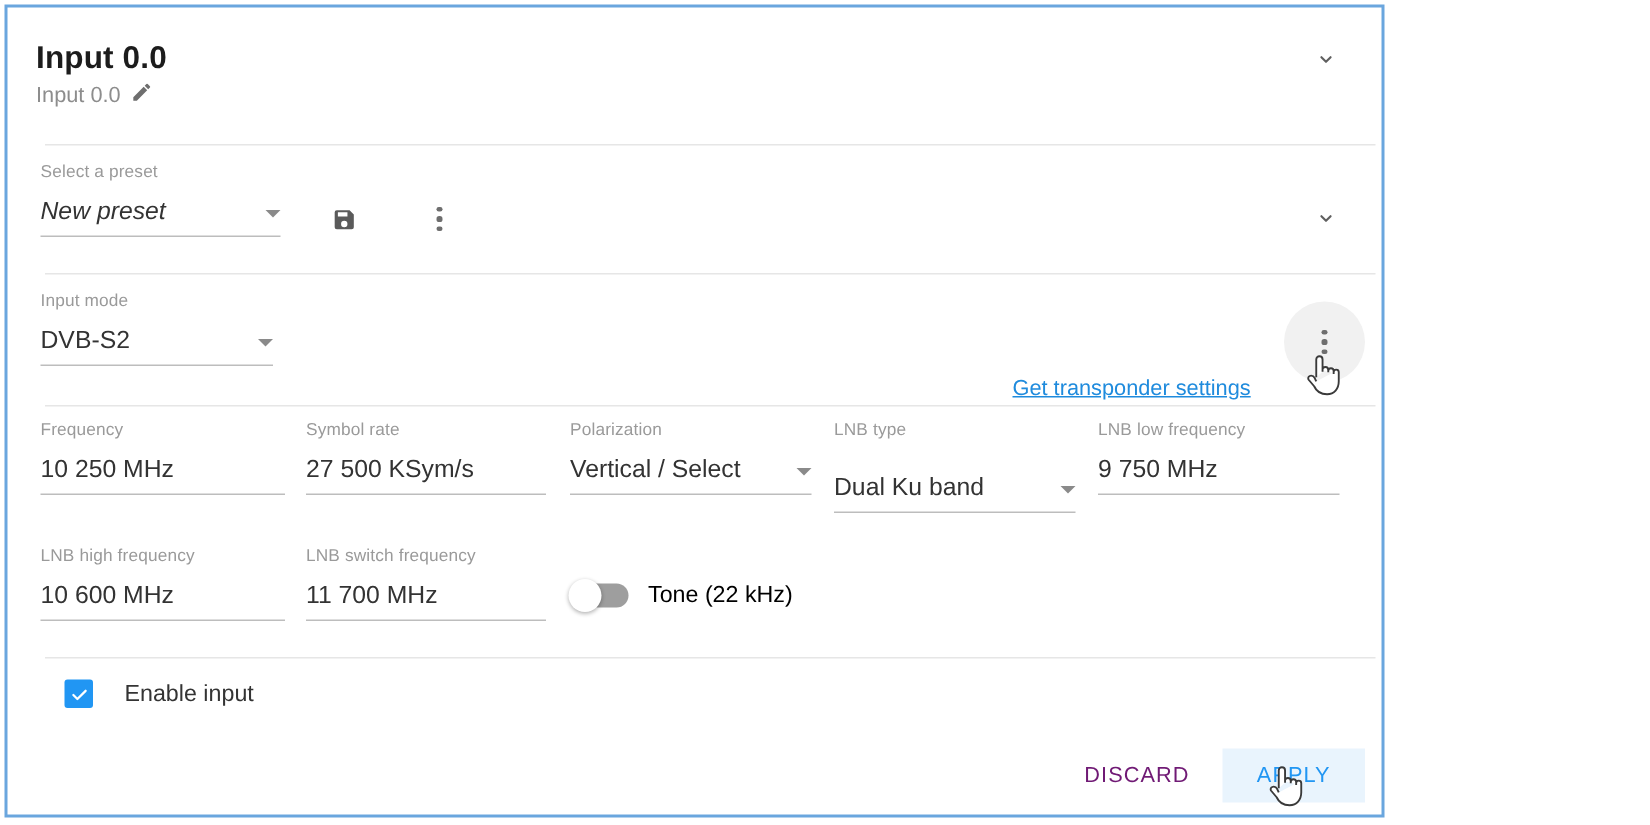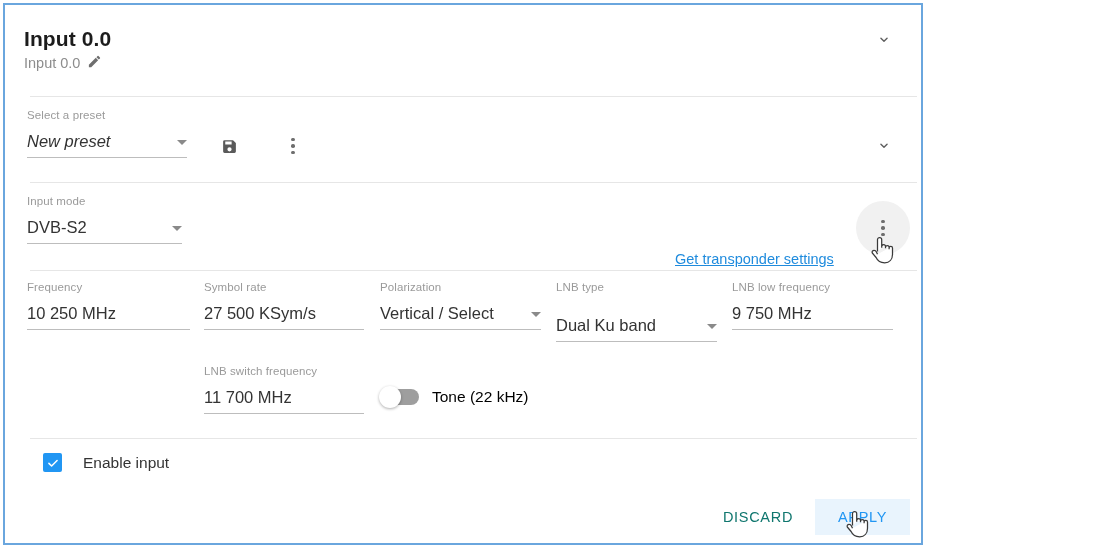--- a/index.html
+++ b/index.html
@@ -203,21 +203,21 @@
   
   .btn {
     position: absolute;
     height: 36px;
     display: flex;
     align-items: center;
     justify-content: center;
     font-size: 14.5px;
     letter-spacing: .7px;
   }
-  .btn-discard { color: #0f766e; text-align: right; }
+  .btn-discard { color: #701a75; text-align: right; }
   .btn-apply {
     color: #2196f3;
     background: #e9f4fd;
   }
 
   
   .cursor { position: absolute; }
 </style>
 </head>
 <body>
@@ -326,20 +326,27 @@
     </div>
 
     <div class="field" style="left:727px; top:276px; width:161px;">
       <div class="field-label">LNB low frequency</div>
       <div class="row" style="margin-top:6px;">
         <span class="field-value">9 750 MHz</span>
       </div>
       <div class="underline"></div>
     </div>
 
+    <div class="field" style="left:22px; top:360px; width:163px;">
+      <div class="field-label">LNB high frequency</div>
+      <div class="row" style="margin-top:6px;">
+        <span class="field-value">10 600 MHz</span>
+      </div>
+      <div class="underline"></div>
+    </div>
 
     <div class="field" style="left:199px; top:360px; width:160px;">
       <div class="field-label">LNB switch frequency</div>
       <div class="row" style="margin-top:6px;">
         <span class="field-value">11 700 MHz</span>
       </div>
       <div class="underline"></div>
     </div>
 
     <div class="toggle" style="left:376px; top:383px;">

